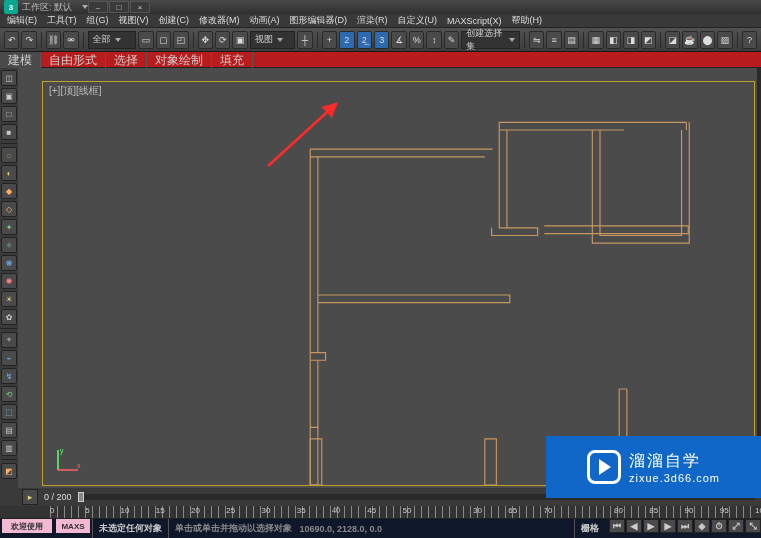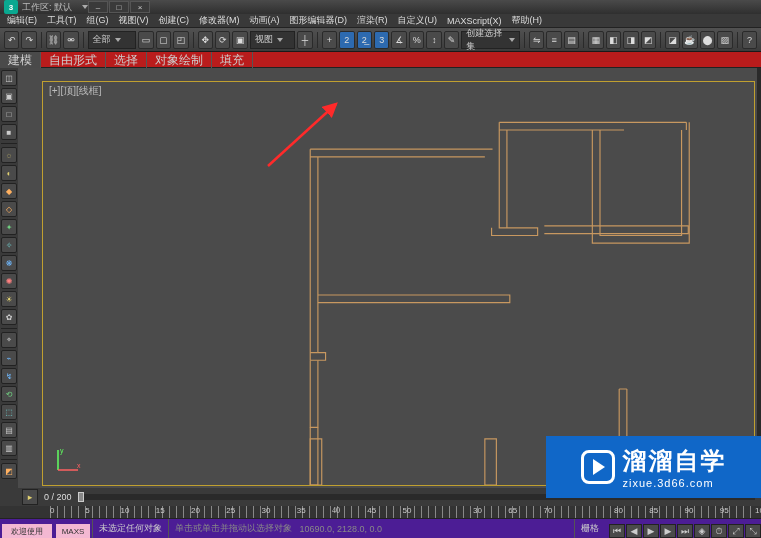--- a/index.html
+++ b/index.html
@@ -53,32 +53,32 @@
 .timeline-row .frames { color:#ddd; margin-left:6px;}
 .timeline-row .track { flex:1; height:6px; background:#2a2a2a; margin:0 6px; position:relative;}
 .timeline-row .thumb { position:absolute; left:0; width:6px; height:10px; top:-2px; background:#888; border:1px solid #ccc;}
 
 
 .ticks-row { position:absolute; left:0; right:0; top:506px; height:12px; background:#333; overflow:hidden;}
 .ticks-row .ticks { position:absolute; left:50px; right:6px; top:0; height:12px; background:repeating-linear-gradient(to right,#888 0,#888 1px,transparent 1px,transparent 7px);}
 .ticks-row .ticks .num { position:absolute; top:0; font-size:8px; color:#ccc;}
 
 
-.statusbar { position:absolute; left:0; right:0; bottom:0; height:20px; background:#4c1d95; border-top:1px solid #222; display:flex; align-items:flex-end; font-size:9px; color:#ccc;}
+.statusbar { position:absolute; left:0; right:0; bottom:0; height:20px; background:#0f172a; border-top:1px solid #222; display:flex; align-items:flex-start; font-size:9px; color:#ccc;font-weight:bold;}
 .statusbar .pink { width:50px; height:14px; background:#f3b8d2;color:#333;display:flex;align-items:center;justify-content:center;margin:0 2px;font-size:8px;}
 .statusbar .seg { padding:0 6px; border-left:1px solid #555; height:100%; display:flex;align-items:center;}
 .statusbar .play-controls { display:flex; gap:1px; margin-left:4px;}
 .statusbar .play-controls span { width:16px;height:14px;background:#4a4a4a;border:1px solid #222;display:flex;align-items:center;justify-content:center;}
 
 
 .watermark { position:absolute; right:0; bottom:40px; width:215px; height:62px; background:#1067c8; display:flex; align-items:center; justify-content:center; gap:8px;}
 .watermark .play-logo { width:34px;height:34px;border:3px solid #fff;border-radius:8px;display:flex;align-items:center;justify-content:center;}
 .watermark .play-logo .tri { width:0;height:0;border-top:8px solid transparent;border-bottom:8px solid transparent;border-left:12px solid #fff;margin-left:3px;}
 .watermark .txt { color:#fff; display:flex;flex-direction:column;align-items:flex-start;}
-.watermark .txt .cn { font-size:24px; font-weight:bold; letter-spacing:2px;}
+.watermark .txt .cn { font-size:16px; font-weight:normal; letter-spacing:2px;}
 .watermark .txt .en { font-size:11px; letter-spacing:1px;}
 
 
 .c-blue{color:#6fb9ff;} .c-yellow{color:#e0d070;} .c-red{color:#ff8080;} .c-green{color:#70d080;} .c-cyan{color:#70d0d0;} .c-orange{color:#ffb060;}
 </style>
 </head>
 <body>
 
 <div class="titlebar">
   <div class="logo">3</div>

